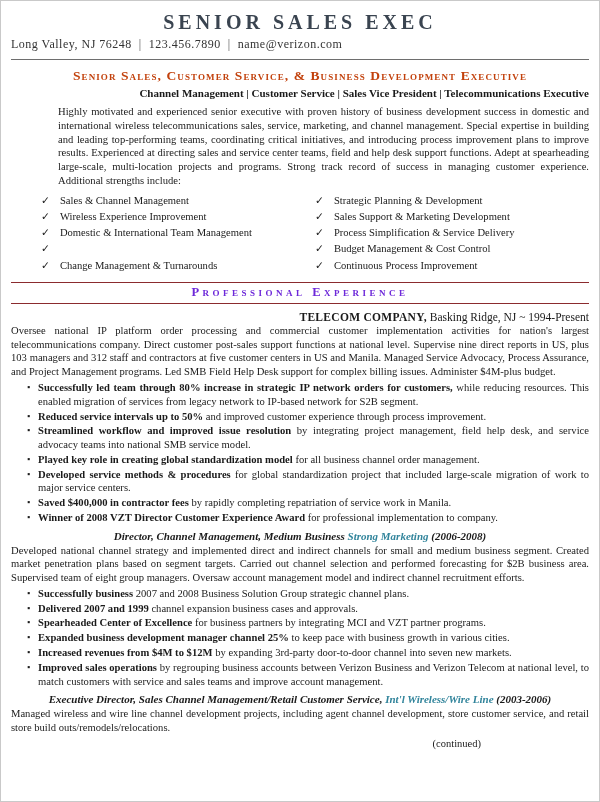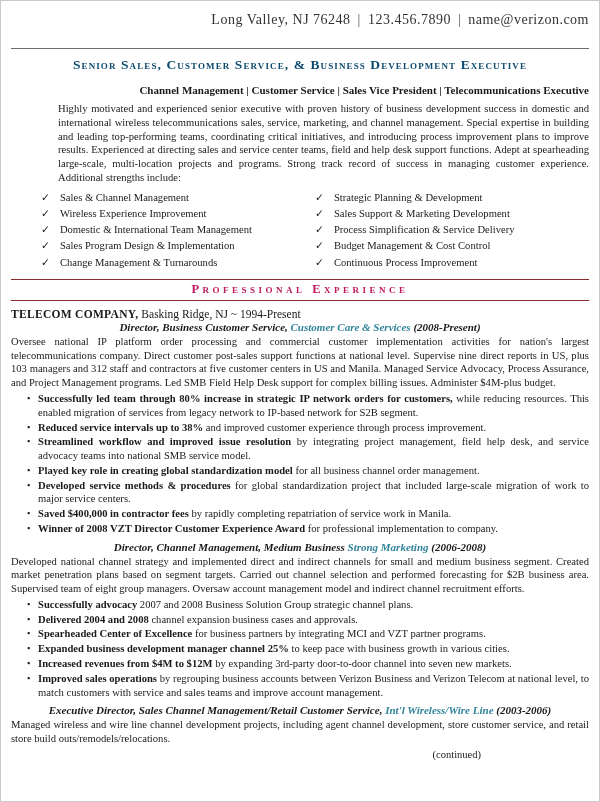--- a/index.html
+++ b/index.html
@@ -17,35 +17,35 @@
     background:#ffffff;
   }
   .name {
     text-align:center;
     font-size:20px; font-weight:bold;
     letter-spacing:4px;
     color:#3a4450;
     margin-top:2px;
   }
   .contact {
-    text-align:right;
-    font-size:14px; letter-spacing:0.5px;
+    text-align:left;
+    font-size:12px; letter-spacing:0.5px;
     color:#333;
-    margin:3px 0 20px 0;
+    margin:3px 0 7px 0;
   }
   .contact .sep { margin:0 7px; color:#555; }
   .rule { border-top:1.5px solid #6e6e6e; margin-bottom:8px; }
   .headline {
     text-align:center;
     font-variant:small-caps;
     font-weight:bold;
     font-size:13.5px;
     letter-spacing:1.1px;
-    color:#0c4a6e;
-    margin-bottom:11px;
+    color:#c2410c;
+    margin-bottom:3px;
   }
   .subheadline {
     text-align:right;
     font-weight:bold;
     font-size:11px;
     margin-bottom:6px;
   }
   .body-text {
     font-size:10.6px;
     line-height:1.3;
@@ -64,27 +64,27 @@
     display:flex; gap:10px;
     margin-bottom:2.5px;
   }
   .check { flex:0 0 auto; }
   .section-header {
     text-align:center;
     font-variant:small-caps;
     font-weight:bold;
     font-size:12.5px;
     letter-spacing:3.5px;
-    color:#be185d;
+    color:#6d28d9;
     border-top:1px solid #8b2b2e;
     border-bottom:1px solid #8b2b2e;
     padding:2px 0 3px 0;
     margin:3px 0 7px 0;
   }
-  .company-line { text-align:left; font-size:11.5px; margin-bottom:1px; }
+  .company-line { text-align:right; font-size:11.5px; margin-bottom:1px; }
   .company-name { font-weight:bold; letter-spacing:0.3px; }
   .job-title {
     text-align:center;
     font-size:11px;
     font-style:italic;
     font-weight:bold;
     margin-bottom:2px;
   }
   .jt-accent { color:#31849b; }
   .job-desc { margin-bottom:2px; }
@@ -102,20 +102,21 @@
     padding-right:108px;
     font-size:10.5px;
     margin-top:3px;
   }
 </style>
 </head>
 <body>
 
 <div class="page">
 
+  <div class="name">SENIOR SALES EXEC</div>
 
   <div class="contact"><span>Long Valley, NJ 76248</span><span class="sep">|</span><span>123.456.7890</span><span class="sep">|</span><span>name@verizon.com</span></div>
 
   <div class="rule"></div>
 
   <div class="headline">Senior Sales, Customer Service, &amp; Business Development Executive</div>
   <div class="subheadline">Channel Management  |  Customer Service  |  Sales Vice President  |  Telecommunications Executive</div>
 
   <p class="body-text summary">Highly motivated and experienced senior executive with proven history of business development success in domestic and international wireless telecommunications sales, service, marketing, and channel management. Special expertise in building and leading top-performing teams, coordinating critical initiatives, and introducing process improvement plans to improve results. Experienced at directing sales and service center teams, field and help desk support functions. Adept at spearheading large-scale, multi-location projects and programs. Strong track record of success in managing customer experience. Additional strengths include:</p>
 
@@ -128,21 +129,20 @@
       <li>
           <span class="check">✓</span>
           <span>Wireless Experience Improvement</span>
         </li>
       <li>
           <span class="check">✓</span>
           <span>Domestic &amp; International Team Management</span>
         </li>
       <li>
           <span class="check">✓</span>
-          <span>Sales Program Design &amp; Implementation</span>
         </li>
       <li>
           <span class="check">✓</span>
           <span>Change Management &amp; Turnarounds</span>
         </li>
     </ul>
     <ul>
       <li>
           <span class="check">✓</span>
           <span>Strategic Planning &amp; Development</span>
@@ -163,30 +163,29 @@
           <span class="check">✓</span>
           <span>Continuous Process Improvement</span>
         </li>
     </ul>
   </div>
 
   <div class="section-header">Professional Experience</div>
 
   <div class="company-line"><span class="company-name">TELECOM COMPANY,</span><span> Basking Ridge, NJ ~ 1994-Present</span></div>
 
-  <h3 class="job-title"><span>Director, Business Customer Service, </span><span class="jt-accent">Customer Care &amp; Services</span><span> (2008-Present)</span></h3>
   <p class="body-text job-desc">Oversee national IP platform order processing and commercial customer implementation activities for nation's largest telecommunications company. Direct customer post-sales support functions at national level. Supervise nine direct reports in US, plus 103 managers and 312 staff and contractors at five customer centers in US and Manila. Managed Service Advocacy, Process Assurance, and Project Management programs. Led SMB Field Help Desk support for complex billing issues. Administer $4M-plus budget.</p>
   <ul class="bullets">
     <li>
         <span class="blt">▪</span>
         <span class="blt-text"><b>Successfully led team through 80% increase in strategic IP network orders for customers,</b><span> while reducing resources. This enabled migration of services from legacy network to IP-based network for S2B segment.</span></span>
       </li>
     <li>
         <span class="blt">▪</span>
-        <span class="blt-text"><b>Reduced service intervals up to 38%</b><span> and improved customer experience through process improvement.</span></span>
+        <span class="blt-text"><b>Reduced service intervals up to 50%</b><span> and improved customer experience through process improvement.</span></span>
       </li>
     <li>
         <span class="blt">▪</span>
         <span class="blt-text"><b>Streamlined workflow and improved issue resolution</b><span> by integrating project management, field help desk, and service advocacy teams into national SMB service model.</span></span>
       </li>
     <li>
         <span class="blt">▪</span>
         <span class="blt-text"><b>Played key role in creating global standardization model</b><span> for all business channel order management.</span></span>
       </li>
     <li>
@@ -201,25 +200,25 @@
         <span class="blt">▪</span>
         <span class="blt-text"><b>Winner of 2008 VZT Director Customer Experience Award</b><span> for professional implementation to company.</span></span>
       </li>
   </ul>
 
   <h3 class="job-title"><span>Director, Channel Management, Medium Business </span><span class="jt-accent">Strong Marketing</span><span> (2006-2008)</span></h3>
   <p class="body-text job-desc">Developed national channel strategy and implemented direct and indirect channels for small and medium business segment. Created market penetration plans based on segment targets. Carried out channel selection and performed forecasting for $2B business area. Supervised team of eight group managers. Oversaw account management model and indirect channel recruitment efforts.</p>
   <ul class="bullets">
     <li>
         <span class="blt">▪</span>
-        <span class="blt-text"><b>Successfully advocacy</b><span> 2007 and 2008 Business Solution Group strategic channel plans.</span></span>
-      </li>
-    <li>
-        <span class="blt">▪</span>
-        <span class="blt-text"><b>Delivered 2004 and 2008</b><span> channel expansion business cases and approvals.</span></span>
+        <span class="blt-text"><b>Successfully business</b><span> 2007 and 2008 Business Solution Group strategic channel plans.</span></span>
+      </li>
+    <li>
+        <span class="blt">▪</span>
+        <span class="blt-text"><b>Delivered 2007 and 1999</b><span> channel expansion business cases and approvals.</span></span>
       </li>
     <li>
         <span class="blt">▪</span>
         <span class="blt-text"><b>Spearheaded Center of Excellence</b><span> for business partners by integrating MCI and VZT partner programs.</span></span>
       </li>
     <li>
         <span class="blt">▪</span>
         <span class="blt-text"><b>Expanded business development manager channel 25%</b><span> to keep pace with business growth in various cities.</span></span>
       </li>
     <li>

